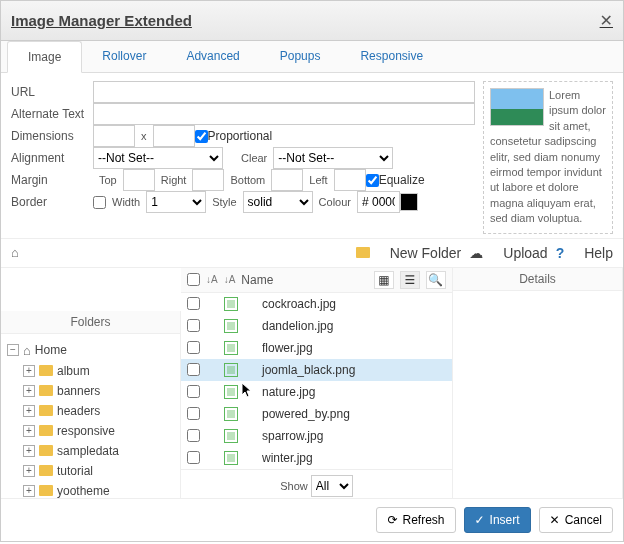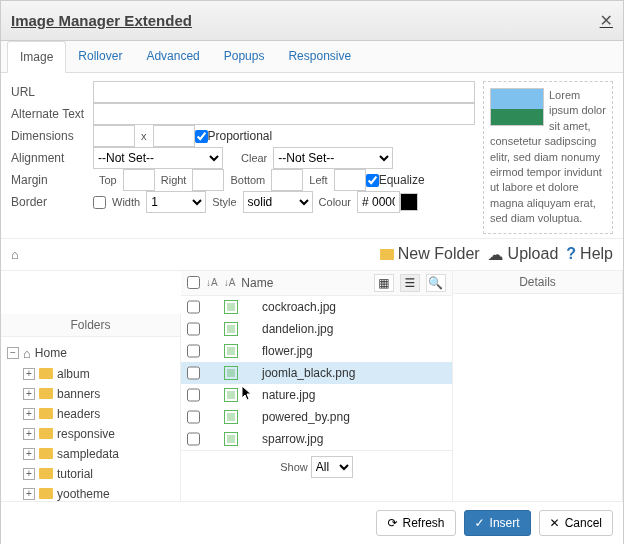--- a/index.html
+++ b/index.html
@@ -2,55 +2,55 @@
 <html><head>
 <meta charset="utf-8">
 <style>
 * { box-sizing: border-box; margin: 0; padding: 0; }
 body { font-family: Arial, sans-serif; font-size: 12px; color: #333; background: #fff; }
 .dialog { width: 624px; border: 1px solid #ccc; }
 .titlebar { background: linear-gradient(#f5f5f5,#e8e8e8); border-bottom: 1px solid #ccc; padding: 10px 10px; display: flex; justify-content: space-between; align-items: center; text-decoration: underline; }
 .titlebar h1 { font-size: 15px; font-weight: bold; color: #444; }
 .close-x { font-size: 16px; cursor: pointer; color: #555; }
 .tabs { display: flex; background: #fafafa; border-bottom: 1px solid #ddd; padding: 0 6px; }
-.tab { padding: 8px 12px; color: #2873b8; cursor: pointer; font-size: 12px; }
+.tab { padding: 8px 20px; color: #2873b8; cursor: pointer; font-size: 12px; }
 .tab.active { color: #555; border: 1px solid #ddd; border-bottom: 1px solid #fff; background: #fff; margin-bottom: -1px; border-radius: 3px 3px 0 0; }
 .panel { display: flex; padding: 8px 10px 4px; border-bottom: 1px solid #eee; }
 .form-col { flex: 1; }
 .row { display: flex; align-items: center; min-height: 22px; }
 .lbl { width: 82px; color: #555; font-size: 12px; }
 .inp { border: 1px solid #ccc; height: 22px; padding: 0 4px; font-size: 12px; }
 .inp.wide { flex: 1; }
 .inp.sm { width: 42px; }
 .sel { border: 1px solid #ccc; height: 22px; font-size: 12px; background: #fff; }
 .chk { margin: 0 4px; }
 .sp { margin: 0 6px; color: #555; font-size: 11px; }
 .preview-box { width: 130px; margin-left: 8px; border: 1px dashed #ccc; padding: 6px; font-size: 11px; color: #666; line-height: 1.4; }
 .thumb { width: 54px; height: 38px; float: left; margin: 0 5px 2px 0; background: linear-gradient(#7ec0ee 55%, #2e8b57 55%); border: 1px solid #ccc; }
 .toolbar { display: flex; align-items: center; padding: 6px 10px; gap: 8px; border-bottom: 1px solid #eee; }
 .toolbar .spacer { flex: 1; }
-.tb-btn { display: flex; align-items: center; gap: 4px; cursor: pointer; color: #444; font-size: 16px; }
+.tb-btn { display: flex; align-items: center; gap: 20px; cursor: pointer; color: #444; font-size: 14px; }
 .crumb { color: #666; font-size: 12px; }
 .browser { display: flex; height: 230px; }
 .col { border-right: 1px solid #eee; overflow: auto; }
 .folders-col { width: 180px; margin-top: 43px; }
 .files-col { flex: 1; position: relative; }
 .details-col { width: 170px; }
 .col-head { text-align: center; padding: 4px 0; border-bottom: 1px solid #eee; color: #666; font-size: 12px; background: #fafafa; }
 .files-head { display: flex; align-items: center; padding: 3px 6px; border-bottom: 1px solid #eee; background: #fafafa; gap: 6px; }
 .files-head .name-h { flex: 1; color: #555; font-size: 12px; }
 .view-btn { width: 20px; height: 18px; border: 1px solid #ddd; display: flex; align-items: center; justify-content: center; cursor: pointer; background: #fff; }
 .view-btn.active { background: #eee; }
 .tree { padding: 6px 4px; }
 .tree-item { display: flex; align-items: center; padding: 3px 2px; gap: 4px; cursor: pointer; font-size: 12px; color: #444; }
 .tree-item.child { padding-left: 18px; }
 .expand { width: 12px; height: 12px; border: 1px solid #aaa; display: flex; align-items: center; justify-content: center; font-size: 10px; line-height: 1; color: #666; }
 .folder-ico { width: 14px; height: 11px; background: #f0c14b; border-radius: 1px; display: inline-block; }
 .home-ico { font-size: 13px; color: #666; }
-.file-row { display: flex; padding: 4px 6px; gap: 24px; font-size: 12px; cursor: pointer; }
+.file-row { display: flex; align-items: center; padding: 4px 6px; gap: 24px; font-size: 12px; cursor: pointer; }
 .file-row.selected { background: #d6eaf8; }
 .file-ico { width: 14px; height: 14px; border: 1px solid #5cb85c; display: inline-block; position: relative; }
 .file-ico:after { content: ""; position: absolute; inset: 2px; background: #5cb85c; opacity: .4; }
 .cursor { position: absolute; width: 14px; height: 16px; pointer-events: none; }
 .show-bar { text-align: center; padding: 5px; border-top: 1px solid #eee; font-size: 11px; color: #555; }
 .footer { display: flex; justify-content: flex-end; gap: 8px; padding: 8px 10px; border-top: 1px solid #eee; }
 .btn { border: 1px solid #ccc; padding: 5px 10px; border-radius: 3px; background: #fff; cursor: pointer; display: flex; align-items: center; gap: 5px; font-size: 12px; }
 .btn.primary { background: #337ab7; color: #fff; border-color: #2e6da4; }
 .color-sw { width: 18px; height: 18px; background: #000; display: inline-block; border: 1px solid #ccc; }
 .sort-ico { font-size: 10px; color: #777; }
@@ -233,20 +233,25 @@
           <div class="file-row">
             <input type="checkbox" style="">
             <span class="file-ico"></span>
             <span>powered_by.png</span>
           </div>
           <div class="file-row">
             <input type="checkbox" style="">
             <span class="file-ico"></span>
             <span>sparrow.jpg</span>
           </div>
+          <div class="file-row">
+            <input type="checkbox" style="">
+            <span class="file-ico"></span>
+            <span>winter.jpg</span>
+          </div>
         </div>
       <div class="show-bar">
         <span>Show</span>
         <select class="sel" style="width:42px"><option>All</option></select>
       </div>
     </div>
     <div class="col details-col">
       <div class="col-head">Details</div>
     </div>
   </div>

